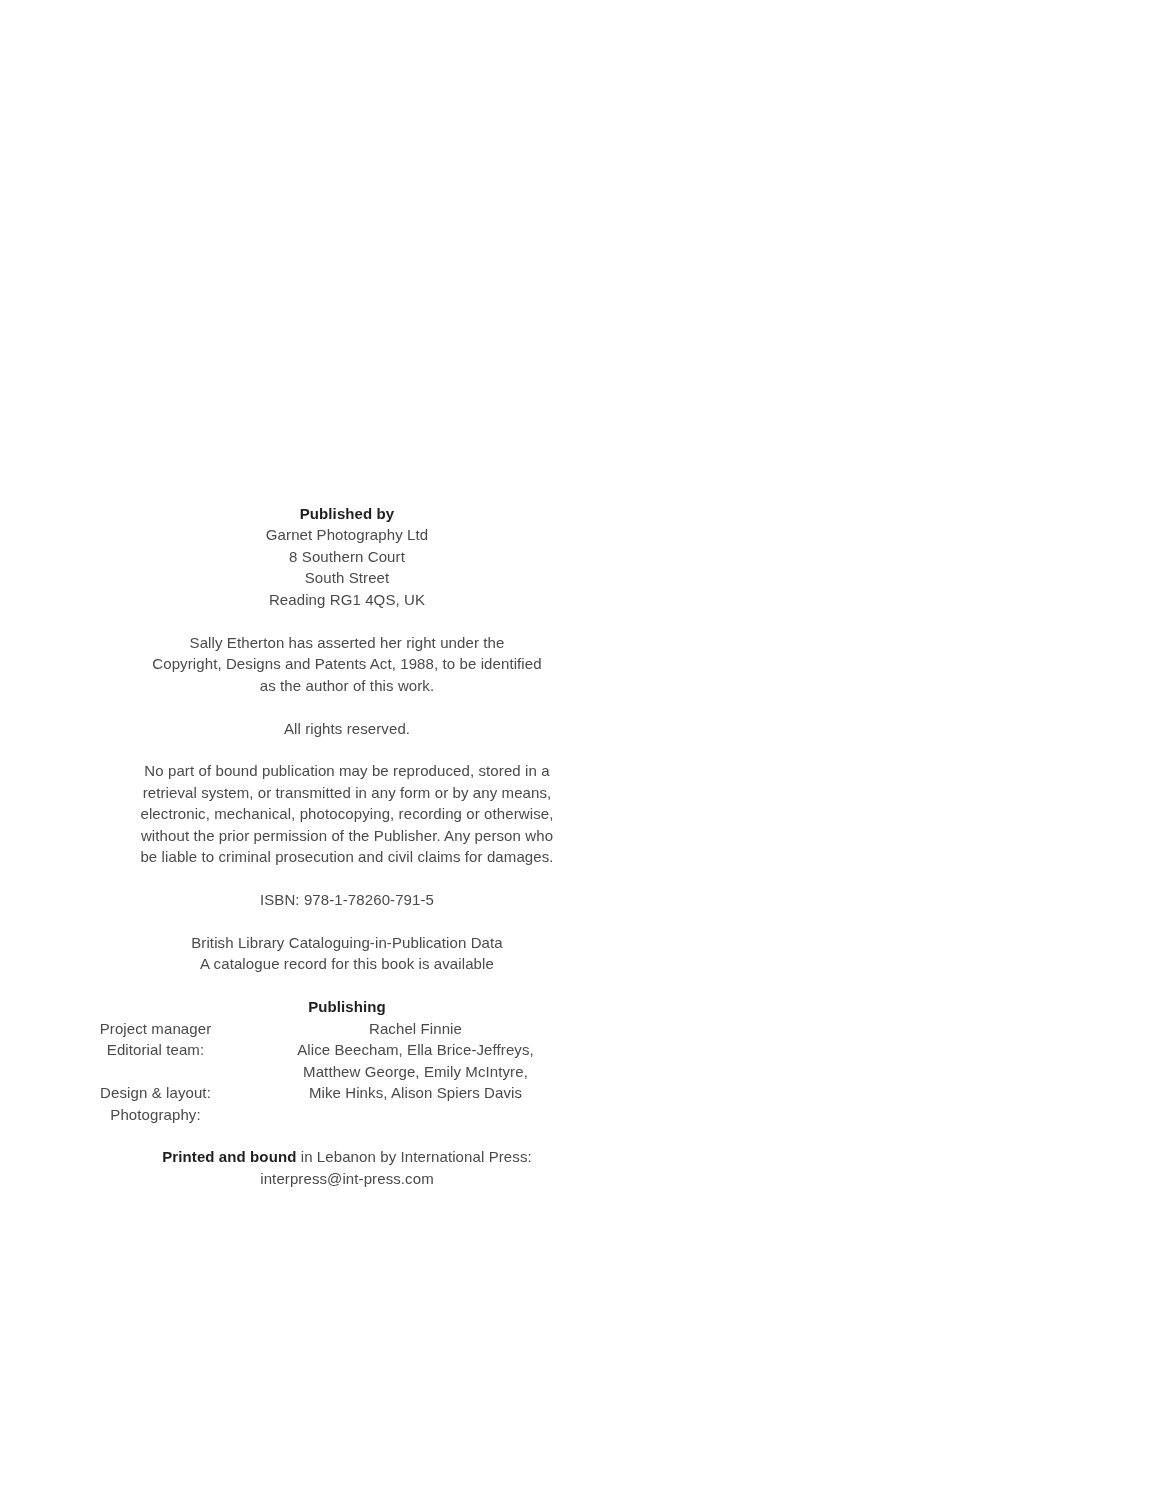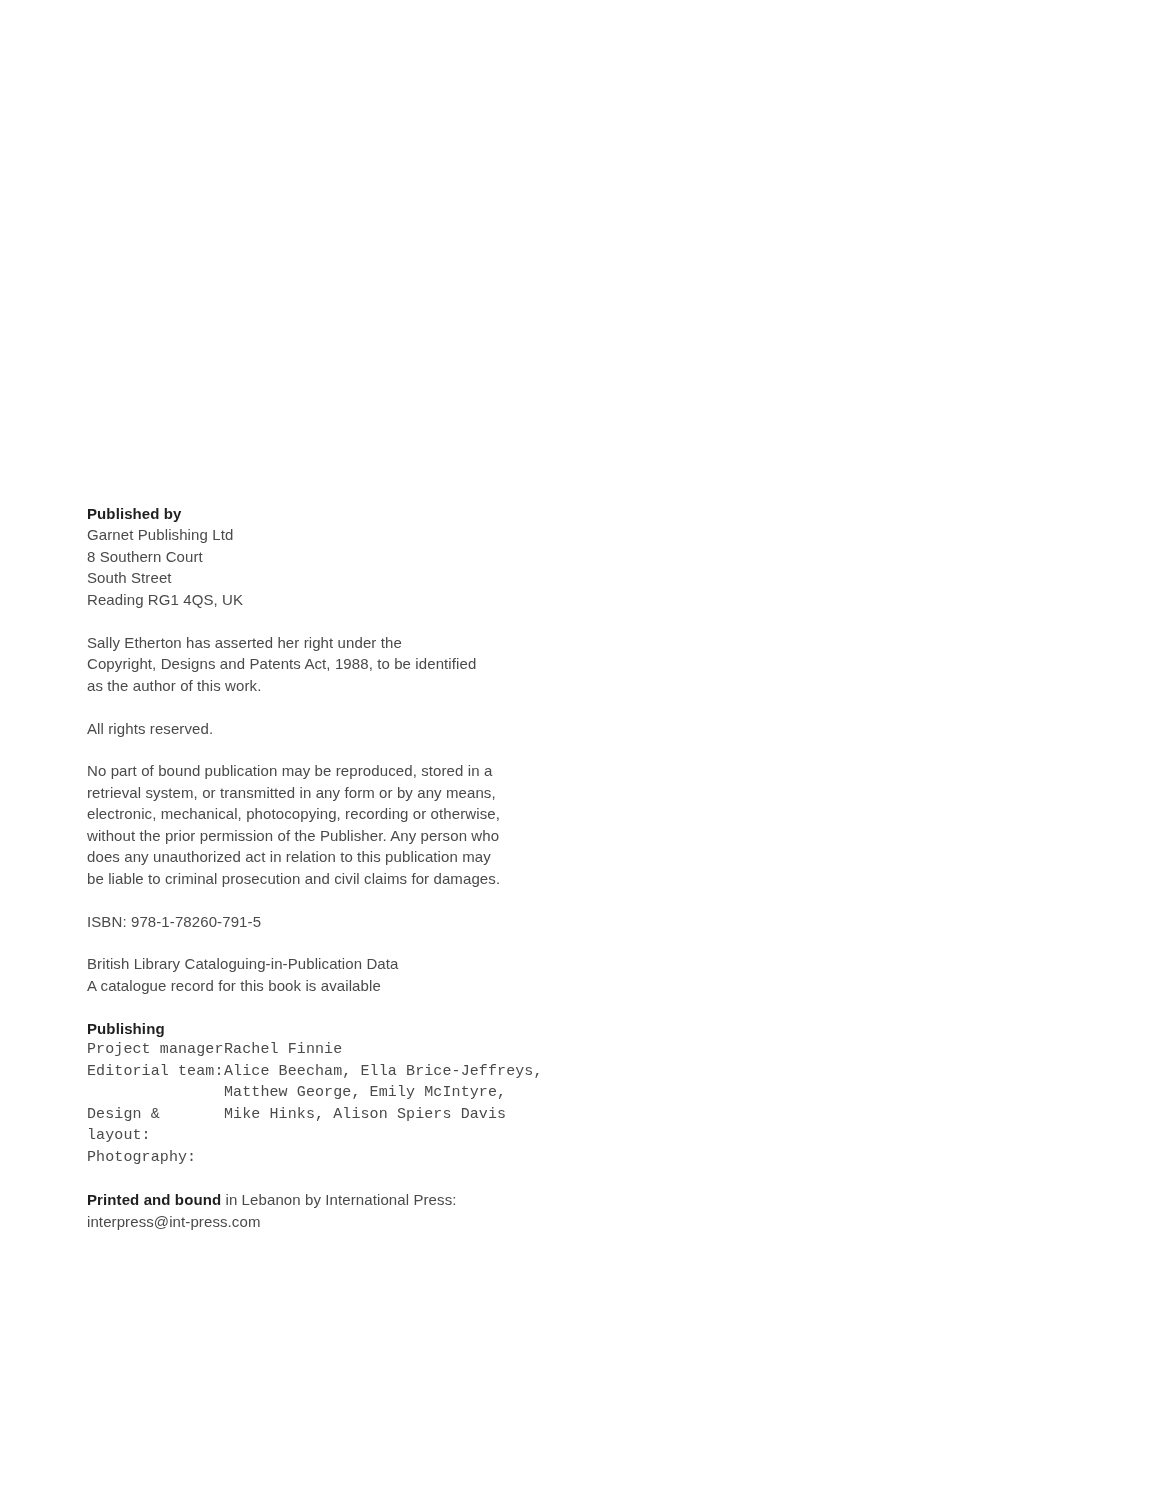--- a/index.html
+++ b/index.html
@@ -17,46 +17,46 @@
   }
   .colophon {
     position: absolute;
     left: 87px;
     top: 503px;
     width: 520px;
     color: #4a4a4a;
     font-size: 15px;
     line-height: 21.45px;
     letter-spacing: 0.1px;
+    text-align: center;
   }
   .para { margin: 0 0 21.45px 0; }
   .para:last-child { margin-bottom: 0; }
   .bold-head {
     font-weight: 700;
     color: #1f1f1f;
   }
   .line { display: block; }
   .prod-row {
     display: grid;
     grid-template-columns: 137px auto;
-    font-family: Liberation Mono, monospace;
   }
   .prod-label { display: block; }
   .prod-value { display: block; }
   .inline-bold { font-weight: 700; color: #1f1f1f; }
 </style>
 </head>
 <body>
 
 <div class="page">
   <div class="colophon">
 
     <div class="para">
       <span class="line bold-head">Published by</span>
-      <span class="line">Garnet Publishing Ltd</span>
+      <span class="line">Garnet Photography Ltd</span>
       <span class="line">8 Southern Court</span>
       <span class="line">South Street</span>
       <span class="line">Reading RG1 4QS, UK</span>
     </div>
 
 
     <div class="para">
       <span class="line">Sally Etherton has asserted her right under the</span>
       <span class="line">Copyright, Designs and Patents Act, 1988, to be identified</span>
       <span class="line">as the author of this work.</span>
@@ -64,21 +64,20 @@
 
     <div class="para">
       <span class="line">All rights reserved.</span>
     </div>
 
     <div class="para">
       <span class="line">No part of bound publication may be reproduced, stored in a</span>
       <span class="line">retrieval system, or transmitted in any form or by any means,</span>
       <span class="line">electronic, mechanical, photocopying, recording or otherwise,</span>
       <span class="line">without the prior permission of the Publisher. Any person who</span>
-      <span class="line">does any unauthorized act in relation to this publication may</span>
       <span class="line">be liable to criminal prosecution and civil claims for damages.</span>
     </div>
 
     <div class="para">
       <span class="line">ISBN: 978-1-78260-791-5</span>
     </div>
 
     <div class="para">
       <span class="line">British Library Cataloguing-in-Publication Data</span>
       <span class="line">A catalogue record for this book is available</span>

